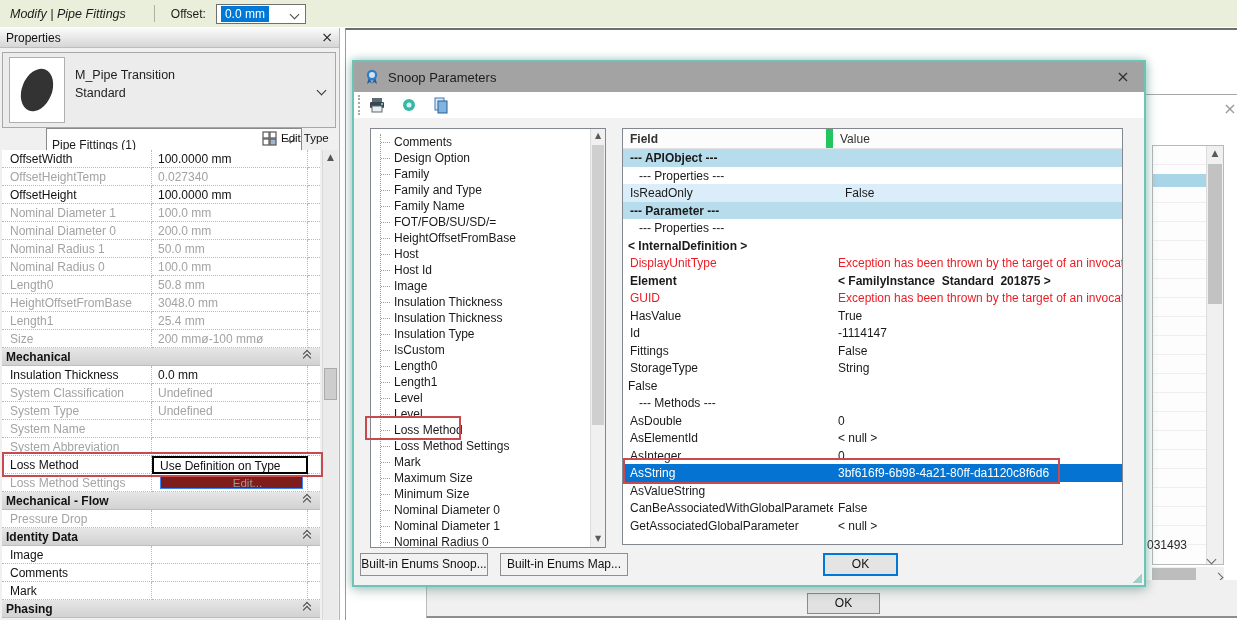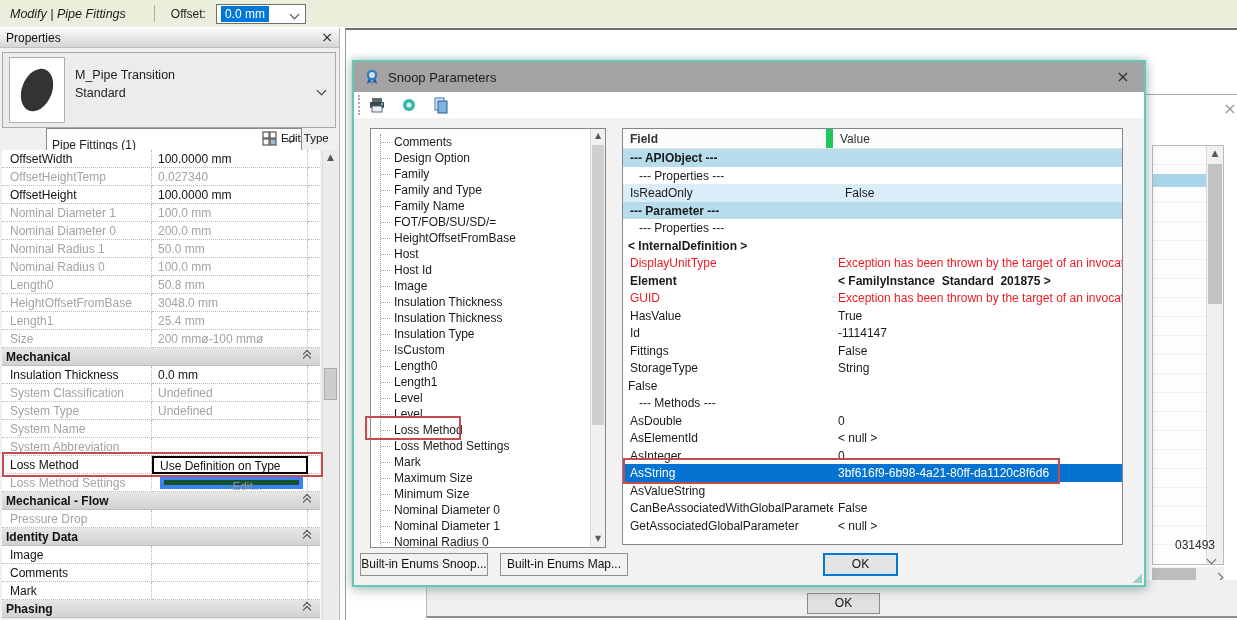--- a/index.html
+++ b/index.html
@@ -27,21 +27,21 @@
   .backdialog { position:absolute; left:345px; top:28px; width:892px; height:592px; background:#fff; border-top:2px solid #6e6e6e; border-left:1px solid #9b9b9b; }
   .bd-topline { position:absolute; left:800px; top:64px; width:92px; height:1px; background:#a7a7a7; }
   .bd-close { position:absolute; left:872px; top:68px; width:24px; height:22px; color:#9a9a9a; font-size:16px; text-align:center; line-height:22px; cursor:default; }
   .bd-panel { position:absolute; left:806px; top:115px; width:72px; height:420px; border:1px solid #b9b9b9; background:#fdfdfd; overflow:hidden; }
   .bd-panel .bluerow { position:absolute; left:0; top:28px; width:54px; height:13px; background:#a9d5e9; }
   .bd-rows { position:absolute; left:0; top:0; width:54px; height:100%; }
   .bd-rows .r { height:19px; border-bottom:1px solid #f0eeee; }
   .bd-vsb { position:absolute; right:0; top:0; width:17px; height:100%; background:#f0f0f0; border-left:1px solid #dcdcdc; }
   .bd-vsb .arrow { display:block; text-align:center; font-family:"DejaVu Sans",sans-serif; font-size:9px; color:#5a5a5a; height:16px; line-height:15px; }
   .bd-vsb .thumb { position:absolute; left:1px; top:18px; width:14px; height:140px; background:#c2c2c2; }
-  .bd-id { position:absolute; left:801px; top:508px; font-size:12px; color:#2a2a2a;margin-left:28px; }
+  .bd-id { position:absolute; left:801px; top:508px; font-size:12px; color:#2a2a2a; }
   .bd-chev-down { position:absolute; left:862px; top:522px; }
   .bd-hsb { position:absolute; left:806px; top:537px; width:72px; height:15px; background:#f0f0f0; }
   .bd-hsb .thumb { position:absolute; left:0; top:1px; width:44px; height:13px; background:#bdbdbd; }
   .bd-hsb .arrow { position:absolute; right:2px; top:3px; }
   .bd-footer { position:absolute; left:80px; top:550px; width:812px; height:38px; background:#f0f0f0; border-left:1px solid #bcbcbc; border-bottom:2px solid #8d8d8d; }
   .bd-ok { position:absolute; left:380px; top:13px; width:73px; height:21px; background:#e1e1e1; border:1px solid #8b8b8b; text-align:center; line-height:19px; font-size:12px; color:#111; cursor:default; }
 
   
   .properties { position:absolute; left:0; top:28px; width:340px; height:592px; background:#f0f0f0; border-right:1px solid #b5b5b5; }
   .pp-header { position:relative; height:20px; background:linear-gradient(#fbfbfb,#d6d6d6); border-bottom:1px solid #bdbdbd; display:flex; align-items:center; padding:0 6px; }
@@ -57,21 +57,21 @@
   .edit-type { position:absolute; left:262px; top:100px; width:76px; height:20px; display:flex; align-items:center; gap:4px; font-size:11.5px; color:#111; cursor:default; }
 
   .pgrid { position:absolute; left:2px; top:122px; width:318px; }
   .prow { display:flex; height:18px; background:#fff; align-items:stretch; cursor:default; }
   .pname { width:150px; padding:2px 0 0 8px; border-right:1px dotted #b9b9b9; border-bottom:1px dotted #b9b9b9; color:#a3a3a3; white-space:nowrap; overflow:hidden; }
   .pname.strong { color:#111; }
   .pval { flex:1; padding:2px 0 0 6px; border-bottom:1px dotted #b9b9b9; border-right:1px dotted #b9b9b9; color:#a3a3a3; white-space:nowrap; overflow:hidden; position:relative; }
   .pval.strong { color:#111; }
   .pval.boxed { border:2px solid #000; padding-top:1px; }
   .ptail { width:12px; border-bottom:1px dotted #b9b9b9; }
-  .pbtn { display:block; margin:0 4px 1px 2px; height:13px; background:#14532d; border:4px solid #3b82f6; color:#9a9a9a; text-align:center; line-height:12px; font-size:11.5px;padding-left:32px; }
+  .pbtn { display:block; margin:0 4px 1px 2px; height:13px; background:#7f1d1d; border:1px solid #3b82f6; color:#9a9a9a; text-align:center; line-height:12px; font-size:11.5px;padding-left:32px; }
   .prow.psec { background:linear-gradient(#e6e6e6,#d2d2d2); border-bottom:1px solid #bdbdbd; }
   .psec-label { flex:1; padding:2px 0 0 4px; font-weight:bold; color:#111; }
   .psec .dbl { margin:4px 10px 0 0; }
   .pp-vsb { position:absolute; left:322px; top:122px; width:16px; height:470px; background:#ebebeb; border-left:1px solid #d9d9d9; }
   .pp-vsb .arrow { display:block; text-align:center; font-family:"DejaVu Sans",sans-serif; font-size:9px; color:#555; height:16px; line-height:15px; }
   .pp-vsb .thumb { position:absolute; left:1px; top:218px; width:13px; height:32px; background:#cdcdcd; border:1px solid #ababab; }
 
   
   .snoop { position:absolute; left:352px; top:60px; width:794px; height:527px; background:#f2f2f2; border:2px solid #6cc4b6; box-shadow:0 0 8px rgba(90,180,165,.55), 0 3px 12px rgba(0,0,0,.2); }
   .sn-title { position:relative; height:30px; background:#a3a3a3; display:flex; align-items:center; padding-left:10px; gap:8px; }

